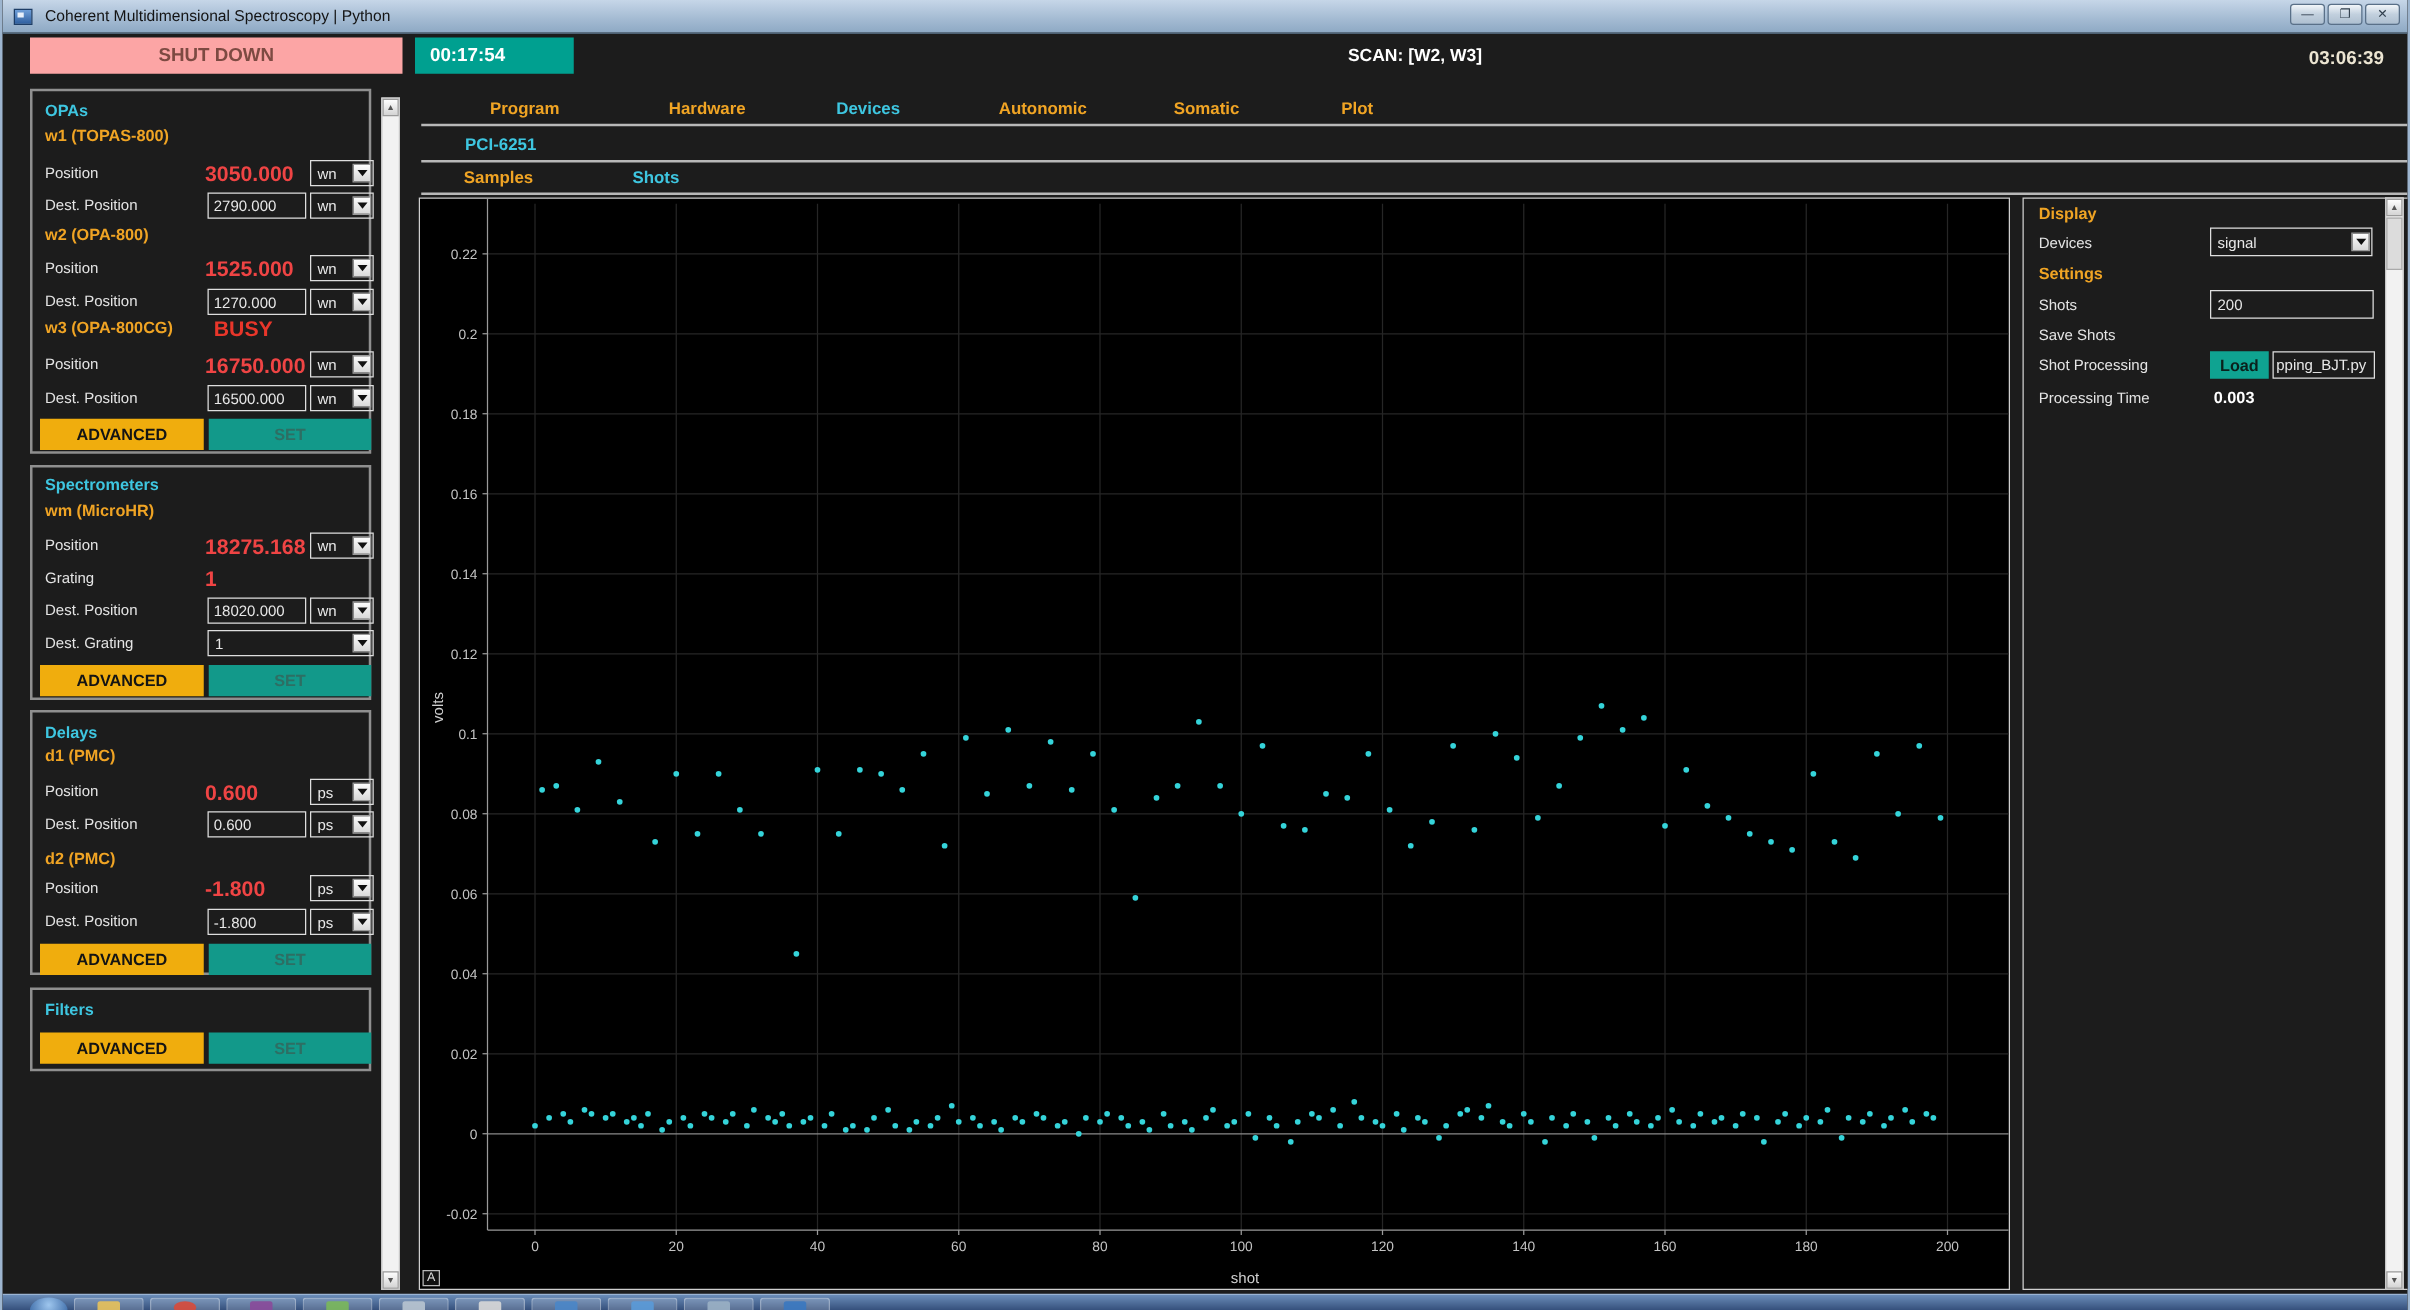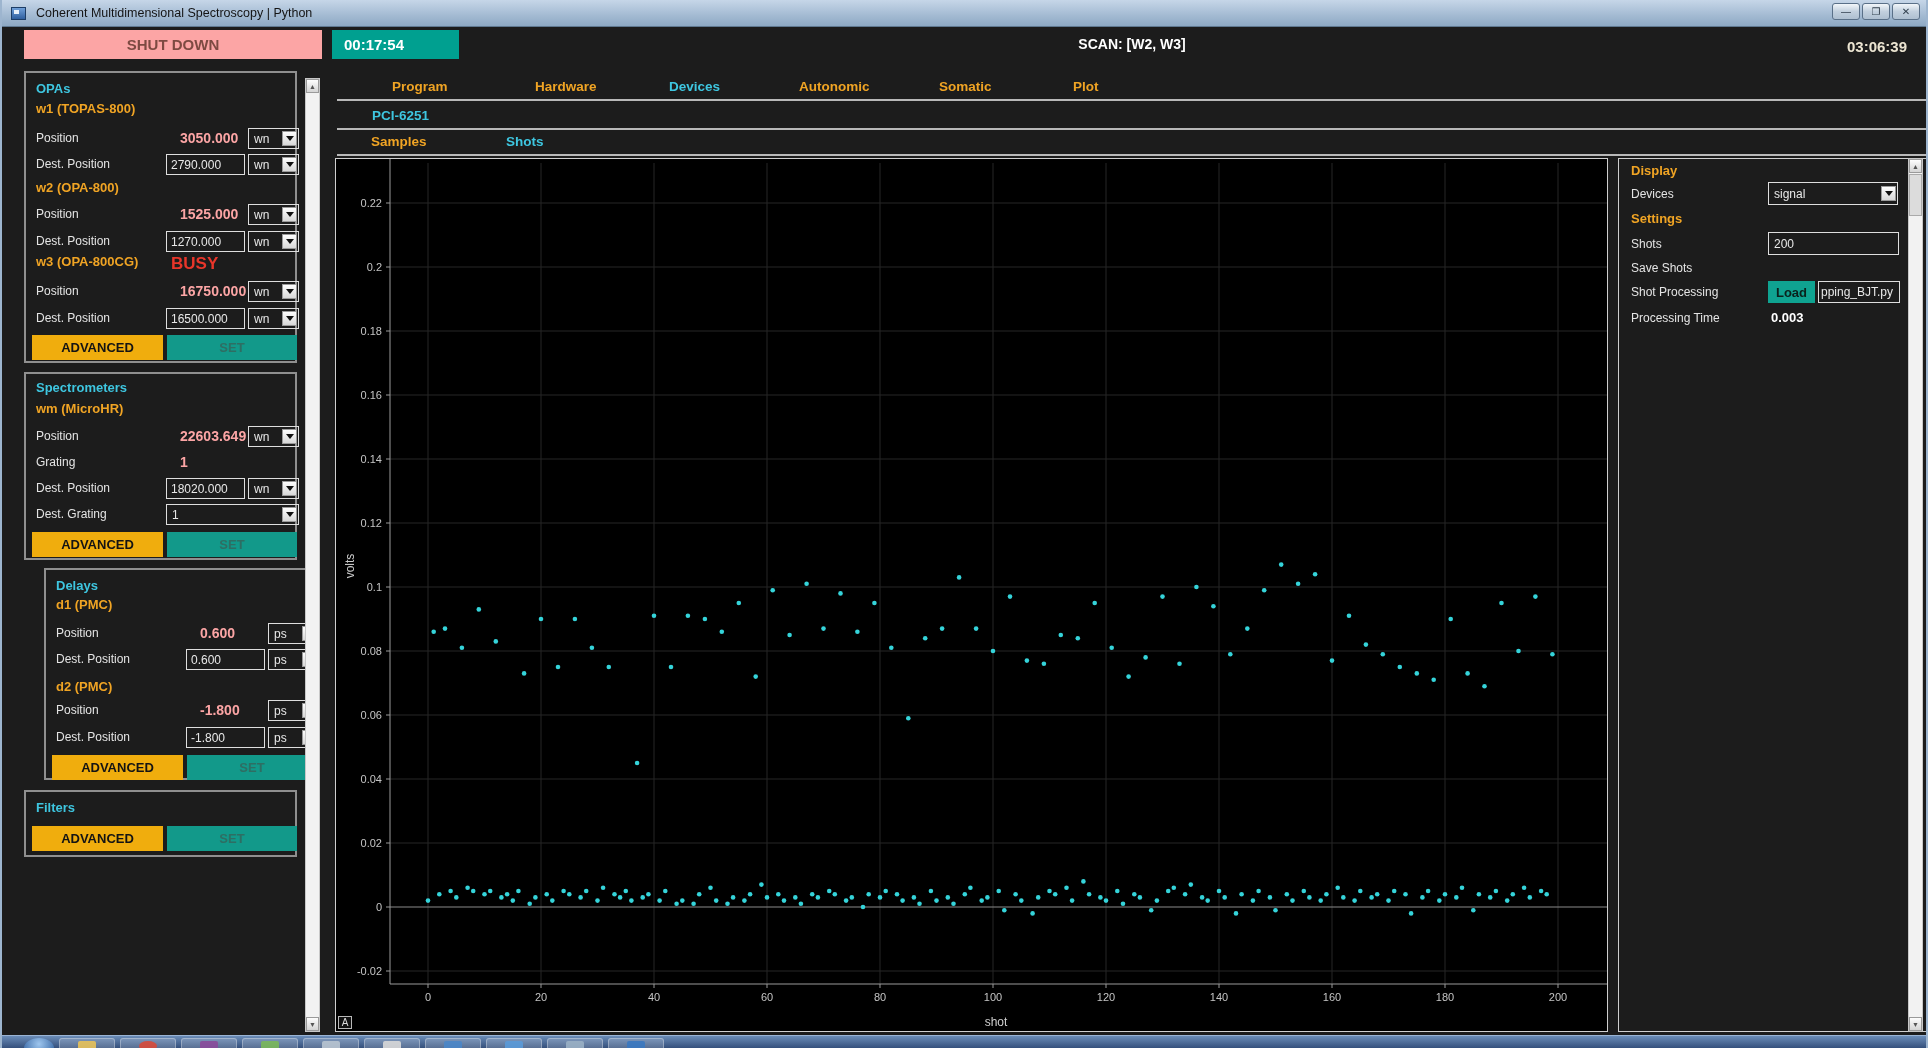--- a/index.html
+++ b/index.html
@@ -29,21 +29,21 @@
   
   .tab{position:absolute;font-weight:bold;font-size:13.5px;color:#f0a424;cursor:default;}
   .tab.active{color:#3ec6e0;}
   .tabline{position:absolute;left:335px;right:0;height:2px;background:#b8b8b8;}
   
   .sect{position:absolute;left:22px;width:273px;border:2px solid #8f8f8f;background:#1c1c1c;}
   .s-title{position:absolute;left:10px;height:18px;color:#3ec6e0;font-weight:bold;font-size:13px;}
   .s-dev{position:absolute;left:10px;height:18px;color:#f0a424;font-weight:bold;font-size:13px;}
   .busy{color:#e8362a;font-weight:bold;font-size:17px;position:absolute;left:145px;}
   .row-lbl{position:absolute;left:10px;height:20px;color:#e4e4e4;font-size:12px;display:flex;align-items:center;}
-  .val{position:absolute;left:154px;color:#fca5a5;font-weight:bold;font-size:14px;max-width:82px;
+  .val{position:absolute;left:138px;color:#ef4444;font-weight:bold;font-size:17px;max-width:82px;
        overflow:hidden;white-space:nowrap;}
   .inp{position:absolute;left:140px;width:79px;height:21px;background:#1c1c1c;border:1px solid #dedede;
        color:#e8e8e8;font-size:12px;padding:0 4px;}
   .unit{position:absolute;left:222px;width:51px;height:21px;border:1px solid #dedede;display:flex;align-items:center;}
   .unit-text{flex:1;color:#e8e8e8;font-size:12px;padding-left:5px;}
   .dd-btn{width:15px;height:15px;margin-right:1px;background:linear-gradient(#fdfdfd,#d8d8d8);
     border:1px solid #9a9a9a;display:flex;align-items:center;justify-content:center;}
   .dd-btn::after{content:'';border:4px solid transparent;border-top:5px solid #111;margin-top:4px;}
   .wide-dd{position:absolute;left:140px;width:133px;height:21px;border:1px solid #dedede;display:flex;align-items:center;}
   .btn-adv{position:absolute;left:6px;width:131px;height:25px;background:#f0ad0d;color:#141414;
@@ -161,21 +161,21 @@
       <span class="dd-btn"></span>
     </div>
     <div class="btn-adv" style="top:262px;">ADVANCED</div>
     <div class="btn-set" style="top:262px;">SET</div>
   </div>
 
   <div class="sect" style="top:372px;height:188px;">
     <div class="s-title" style="top:6px;">Spectrometers</div>
     <div class="s-dev" style="top:27px;">wm (MicroHR)</div>
     <div class="row-lbl" style="top:52px;">Position</div>
-    <div class="val" style="top:54px;">22603.649</div>
+    <div class="val" style="top:54px;">18275.168</div>
     <div class="unit" style="top:52px;">
       <span class="unit-text">wn</span>
       <span class="dd-btn"></span>
     </div>
     <div class="row-lbl" style="top:78px;">Grating</div>
     <div class="val" style="top:80px;">1</div>
     <div class="row-lbl" style="top:104px;">Dest. Position</div>
     <input class="inp" style="top: 104px;" value="18020.000">
     <div class="unit" style="top:104px;">
       <span class="unit-text">wn</span>
@@ -183,21 +183,21 @@
     </div>
     <div class="row-lbl" style="top:130px;">Dest. Grating</div>
     <div class="wide-dd" style="top:130px;">
       <span class="unit-text">1</span>
       <span class="dd-btn"></span>
     </div>
     <div class="btn-adv" style="top:158px;">ADVANCED</div>
     <div class="btn-set" style="top:158px;">SET</div>
   </div>
 
-  <div class="sect" style="top:568px;height:212px;margin-left:20px;">
+  <div class="sect" style="top:568px;height:212px;">
     <div class="s-title" style="top:8px;">Delays</div>
     <div class="s-dev" style="top:27px;">d1 (PMC)</div>
     <div class="row-lbl" style="top:53px;">Position</div>
     <div class="val" style="top:55px;">0.600</div>
     <div class="unit" style="top:53px;">
       <span class="unit-text">ps</span>
       <span class="dd-btn"></span>
     </div>
     <div class="row-lbl" style="top:79px;">Dest. Position</div>
     <input class="inp" style="top: 79px;" value="0.600">

